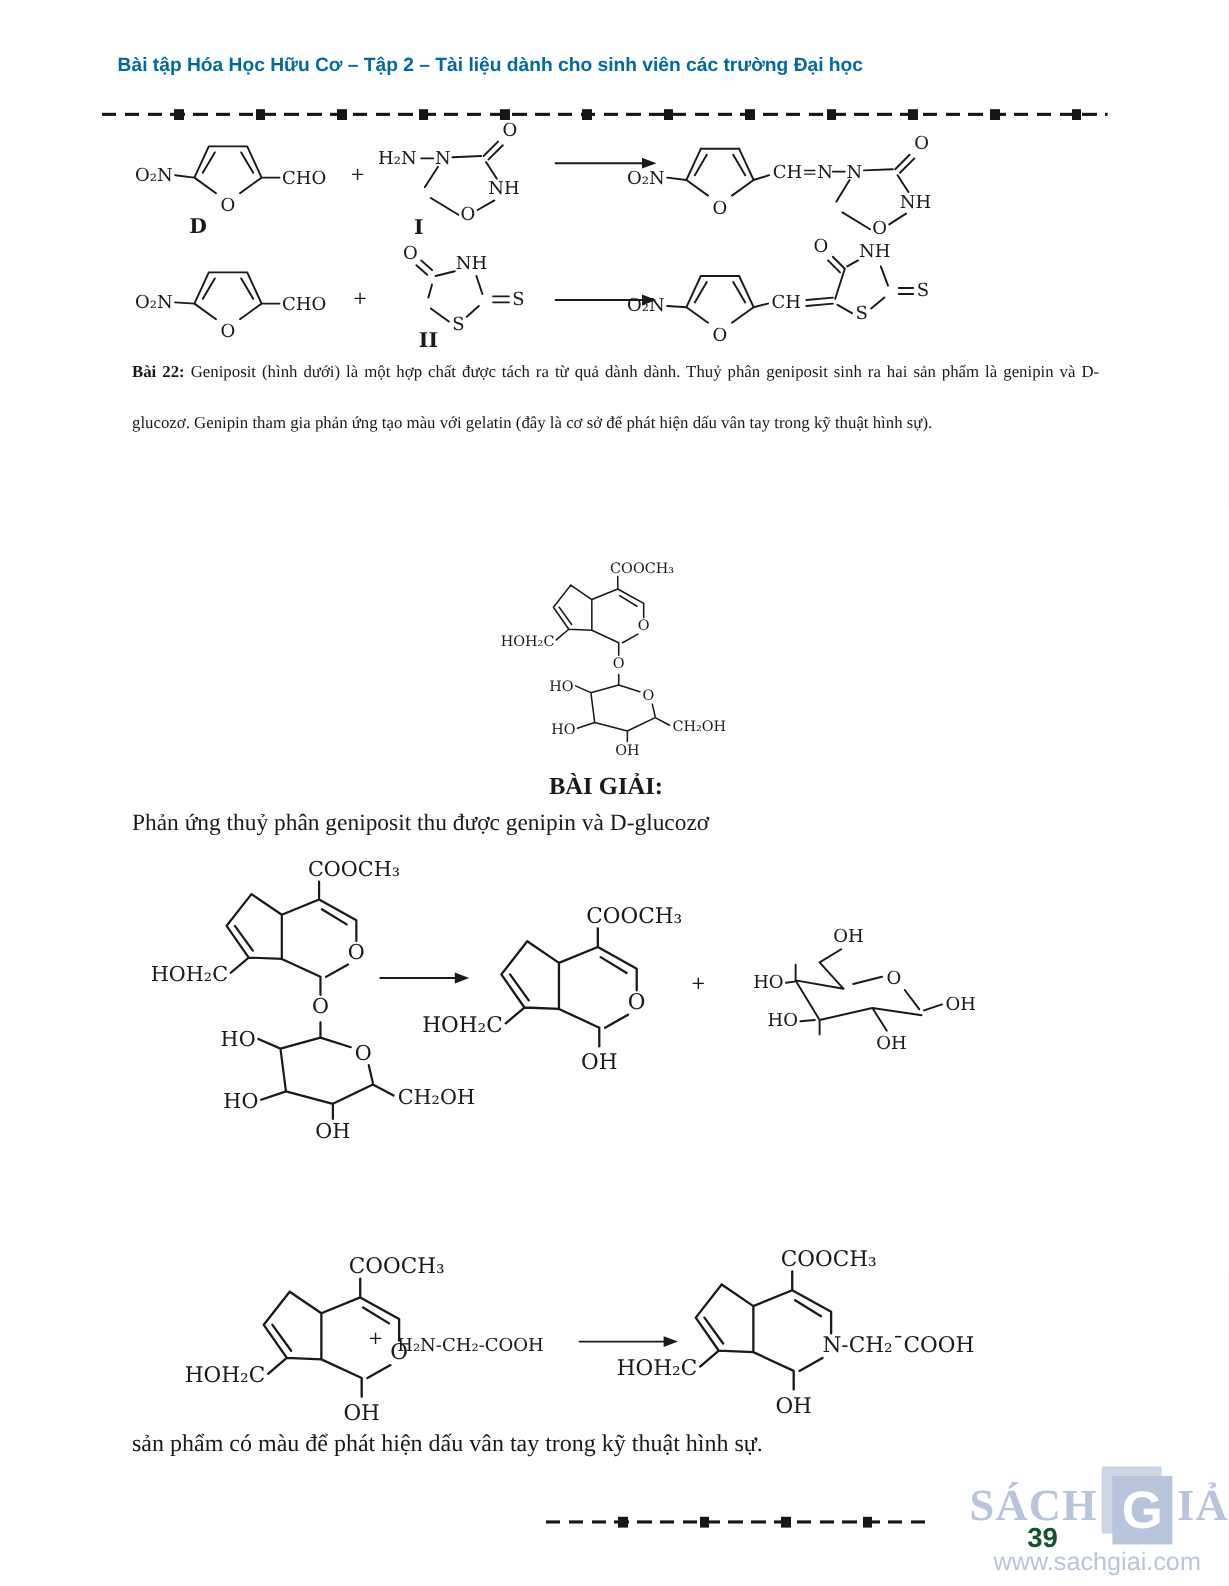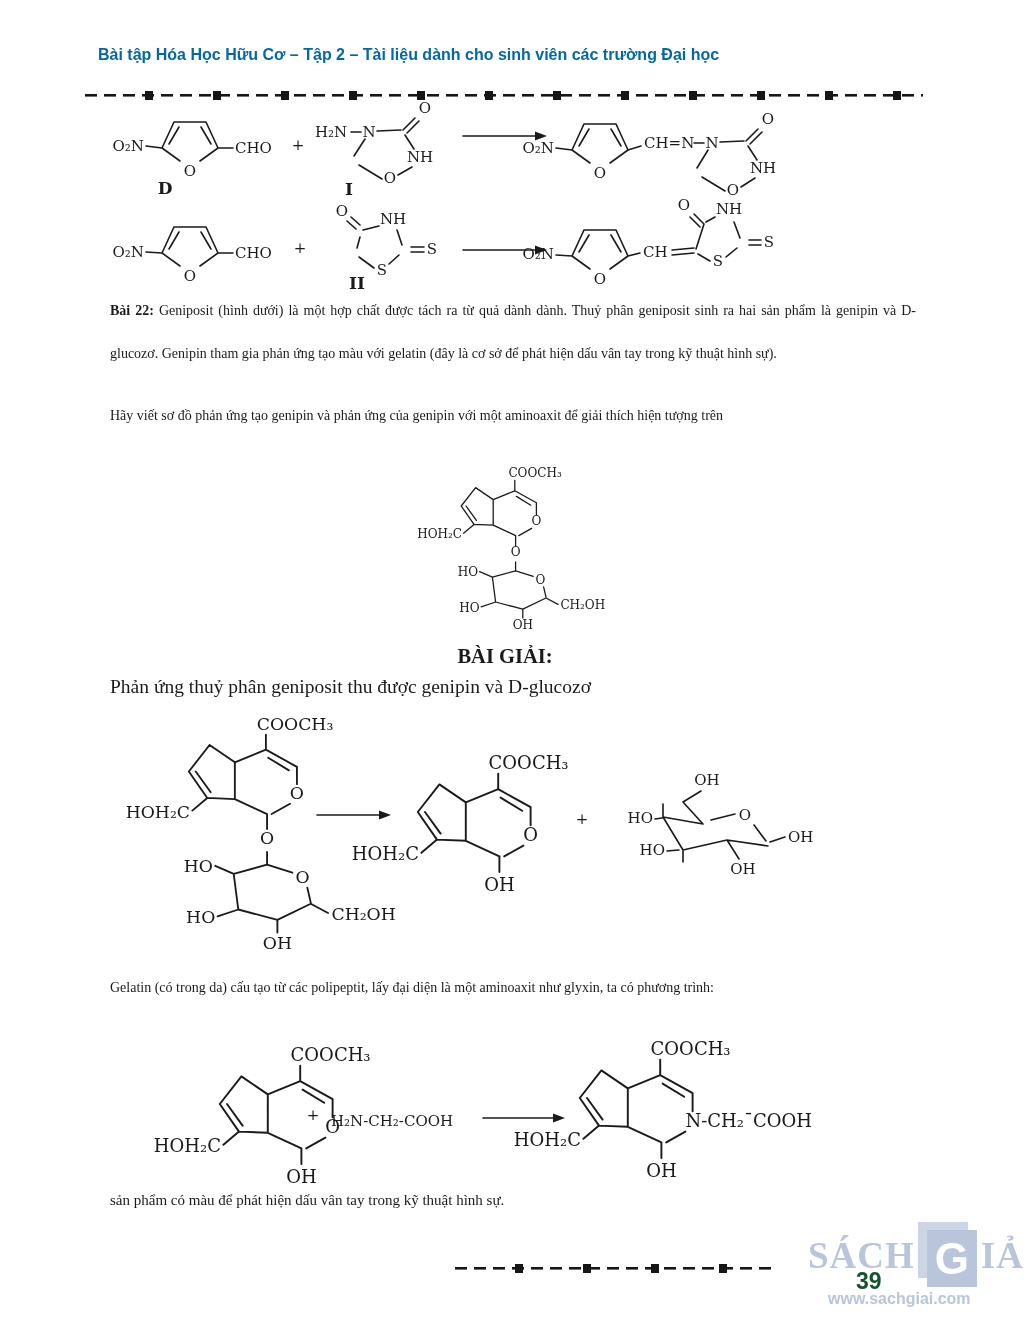--- a/index.html
+++ b/index.html
@@ -12,38 +12,38 @@
       repeating-linear-gradient(90deg, transparent 0, transparent 60px, #161616 60px, #161616 68px) 0 0/100% 9px no-repeat,
       repeating-linear-gradient(90deg, #161616 0, #161616 12px, transparent 12px, transparent 19px) 0 3px/100% 2.6px no-repeat;}
   #dash-top{left:85px;top:91px;width:838px;}
   #dash-bottom{left:455px;top:1264px;width:322px;}
   .para{font-size:14px;line-height:43px;text-align:justify;}
   #p-problem{left:110px;top:289px;width:806px;}
   #p-request{left:110px;top:394px;width:806px;}
   #h-baigiai{left:85px;top:645px;width:840px;text-align:center;font-weight:bold;font-size:20.5px;}
   #p-intro{left:110px;top:676px;width:840px;font-size:19.5px;}
   #p-gelatin{left:110px;top:966px;width:806px;}
-  #p-conclusion{left:110px;top:1192px;width:820px;font-size:15px;}
+  #p-conclusion{left:110px;top:1192px;width:820px;font-size:20px;}
   svg{position:absolute;overflow:visible;}
   .bd{stroke:#1a1a1a;stroke-width:1.6;fill:none;stroke-linecap:round;}
   .t{font-family:"DejaVu Serif","Liberation Serif",serif;font-size:15px;fill:#1a1a1a;}
   .tb{font-family:"DejaVu Serif","Liberation Serif",serif;font-size:17px;font-weight:bold;fill:#1a1a1a;}
   .ah{fill:#1a1a1a;stroke:none;}
   #logo{left:808px;top:1222px;display:flex;align-items:center;}
   .logo-txt{font-family:Liberation Serif, serif;font-weight:bold;font-size:37px;
         color:#b9c5da;letter-spacing:1px;}
   .logo-book{position:relative;width:64px;height:66px;margin:0 1px;}
   .logo-back{position:absolute;left:2px;top:0;width:50px;height:56px;background:#ccd5e4;}
   .logo-front{position:absolute;left:11px;top:8px;width:50px;height:57px;background:#b9c5da;color:#fff;
         font-family:"Liberation Sans","DejaVu Sans",sans-serif;font-weight:bold;font-size:44px;
         text-align:center;line-height:57px;}
   #page-number{left:856px;top:1268px;font-family:"Liberation Sans","DejaVu Sans",sans-serif;
         font-weight:bold;font-size:23px;color:#14532d;}
   #website{left:828px;top:1290px;font-family:"Liberation Sans","DejaVu Sans",sans-serif;
-        font-size:16px;color:#b9c5da;font-weight:bold;}
+        font-size:21px;color:#b9c5da;}
 </style>
 </head>
 <body>
 
 <div id="page">
 
   <div class="abs" id="header-title">Bài tập Hóa Học Hữu Cơ – Tập 2 – Tài liệu dành cho sinh viên các trường Đại học</div>
   <div class="abs dashline" id="dash-top"></div>
 
   <svg class="abs" style="left:95px;top:98px" width="860" height="110" viewBox="0 0 860 110">
@@ -109,21 +109,20 @@
       <text class="t" text-anchor="middle" x="634" y="18">NH</text>
       <text class="t" text-anchor="middle" x="674" y="51">S</text>
       <text class="t" text-anchor="middle" x="623" y="70">S</text>
     </g>
   </svg>
 
   <div class="abs para" id="p-problem">
     <b>Bài 22:</b>
     <span>Geniposit (hình dưới) là một hợp chất được tách ra từ quả dành dành. Thuỷ phân geniposit sinh ra hai sản phẩm là genipin và D-glucozơ. Genipin tham gia phản ứng tạo màu với gelatin (đây là cơ sở để phát hiện dấu vân tay trong kỹ thuật hình sự).</span>
   </div>
-  <div class="abs para" id="p-request">Hãy viết sơ đồ phản ứng tạo genipin và phản ứng của genipin với một aminoaxit để giải thích hiện tượng trên</div>
 
   <svg class="abs" style="left:404px;top:464px" width="210" height="176" viewBox="0 0 210 176">
     <g transform="translate(42,2) scale(0.8)">
       <path class="bd" d="M86,18 L86,31 M86,31 L113,46 M88,38 L106,49 M113,46 L113,61 M107,78 L91,87 M87,87 L59,74 M59,74 L59,42 M59,42 L86,31 M59,42 L37,27 M37,27 L19,50 M19,50 L35,73 M25,50 L38,68 M35,73 L59,74 M35,73 L22,84 M87,87 L87,100"></path>
       <text class="t" x="78" y="14">COOCH₃</text>
       <text class="t" text-anchor="middle" x="113" y="74">O</text>
       <text class="t" text-anchor="end" x="20" y="90">HOH₂C</text>
       <text class="t" text-anchor="middle" x="87" y="113">O</text>
       <path class="bd" d="M87,120 L87,130 M87,131 L109,138 M122,151 L125,164 M125,165 L96,179 M96,179 L62,170 M62,170 L58,139 M58,139 L87,131 M58,139 L42,132 M62,170 L44,176 M96,179 L96,190 M125,165 L140,173"></path>
       <text class="t" text-anchor="middle" x="118" y="147">O</text>
@@ -167,21 +166,20 @@
       <path class="bd" d="M66,46 L48,57 M48,57 L68,79 M76,75 L100,69 M119,80 L131,96 M133,101 L92,95 M92,95 L48,105 M48,105 L28,72 M28,72 L68,79 M92,95 L104,114 M48,105 L48,117 M32,106 L44,105 M28,72 L28,59 M20,74 L27,73 M135,97 L150,92"></path>
       <text class="t" text-anchor="middle" x="72" y="40">OH</text>
       <text class="t" text-anchor="middle" x="110" y="75">O</text>
       <text class="t" x="153" y="97">OH</text>
       <text class="t" text-anchor="middle" x="108" y="129">OH</text>
       <text class="t" text-anchor="end" x="30" y="110">HO</text>
       <text class="t" text-anchor="end" x="18" y="78">HO</text>
     </g>
   </svg>
 
-  <div class="abs para" id="p-gelatin">Gelatin (có trong da) cấu tạo từ các polipeptit, lấy đại diện là một aminoaxit như glyxin, ta có phương trình:</div>
 
   <svg class="abs" style="left:85px;top:1038px" width="880" height="152" viewBox="0 0 880 152">
     <g transform="translate(112,6) scale(1.2)">
       <path class="bd" stroke-width="1.4" d="M86,18 L86,31 M86,31 L113,46 M88,38 L106,49 M113,46 L113,61 M107,78 L91,87 M87,87 L59,74 M59,74 L59,42 M59,42 L86,31 M59,42 L37,27 M37,27 L19,50 M19,50 L35,73 M25,50 L38,68 M35,73 L59,74 M35,73 L22,84 M87,87 L87,100"></path>
       <text class="t" x="78" y="14">COOCH₃</text>
       <text class="t" text-anchor="middle" x="113" y="74">O</text>
       <text class="t" text-anchor="end" x="20" y="90">HOH₂C</text>
       <text class="t" text-anchor="middle" x="87" y="116">OH</text>
     </g>
     <text class="t" text-anchor="middle" x="228" y="82" font-size="16">+</text>

